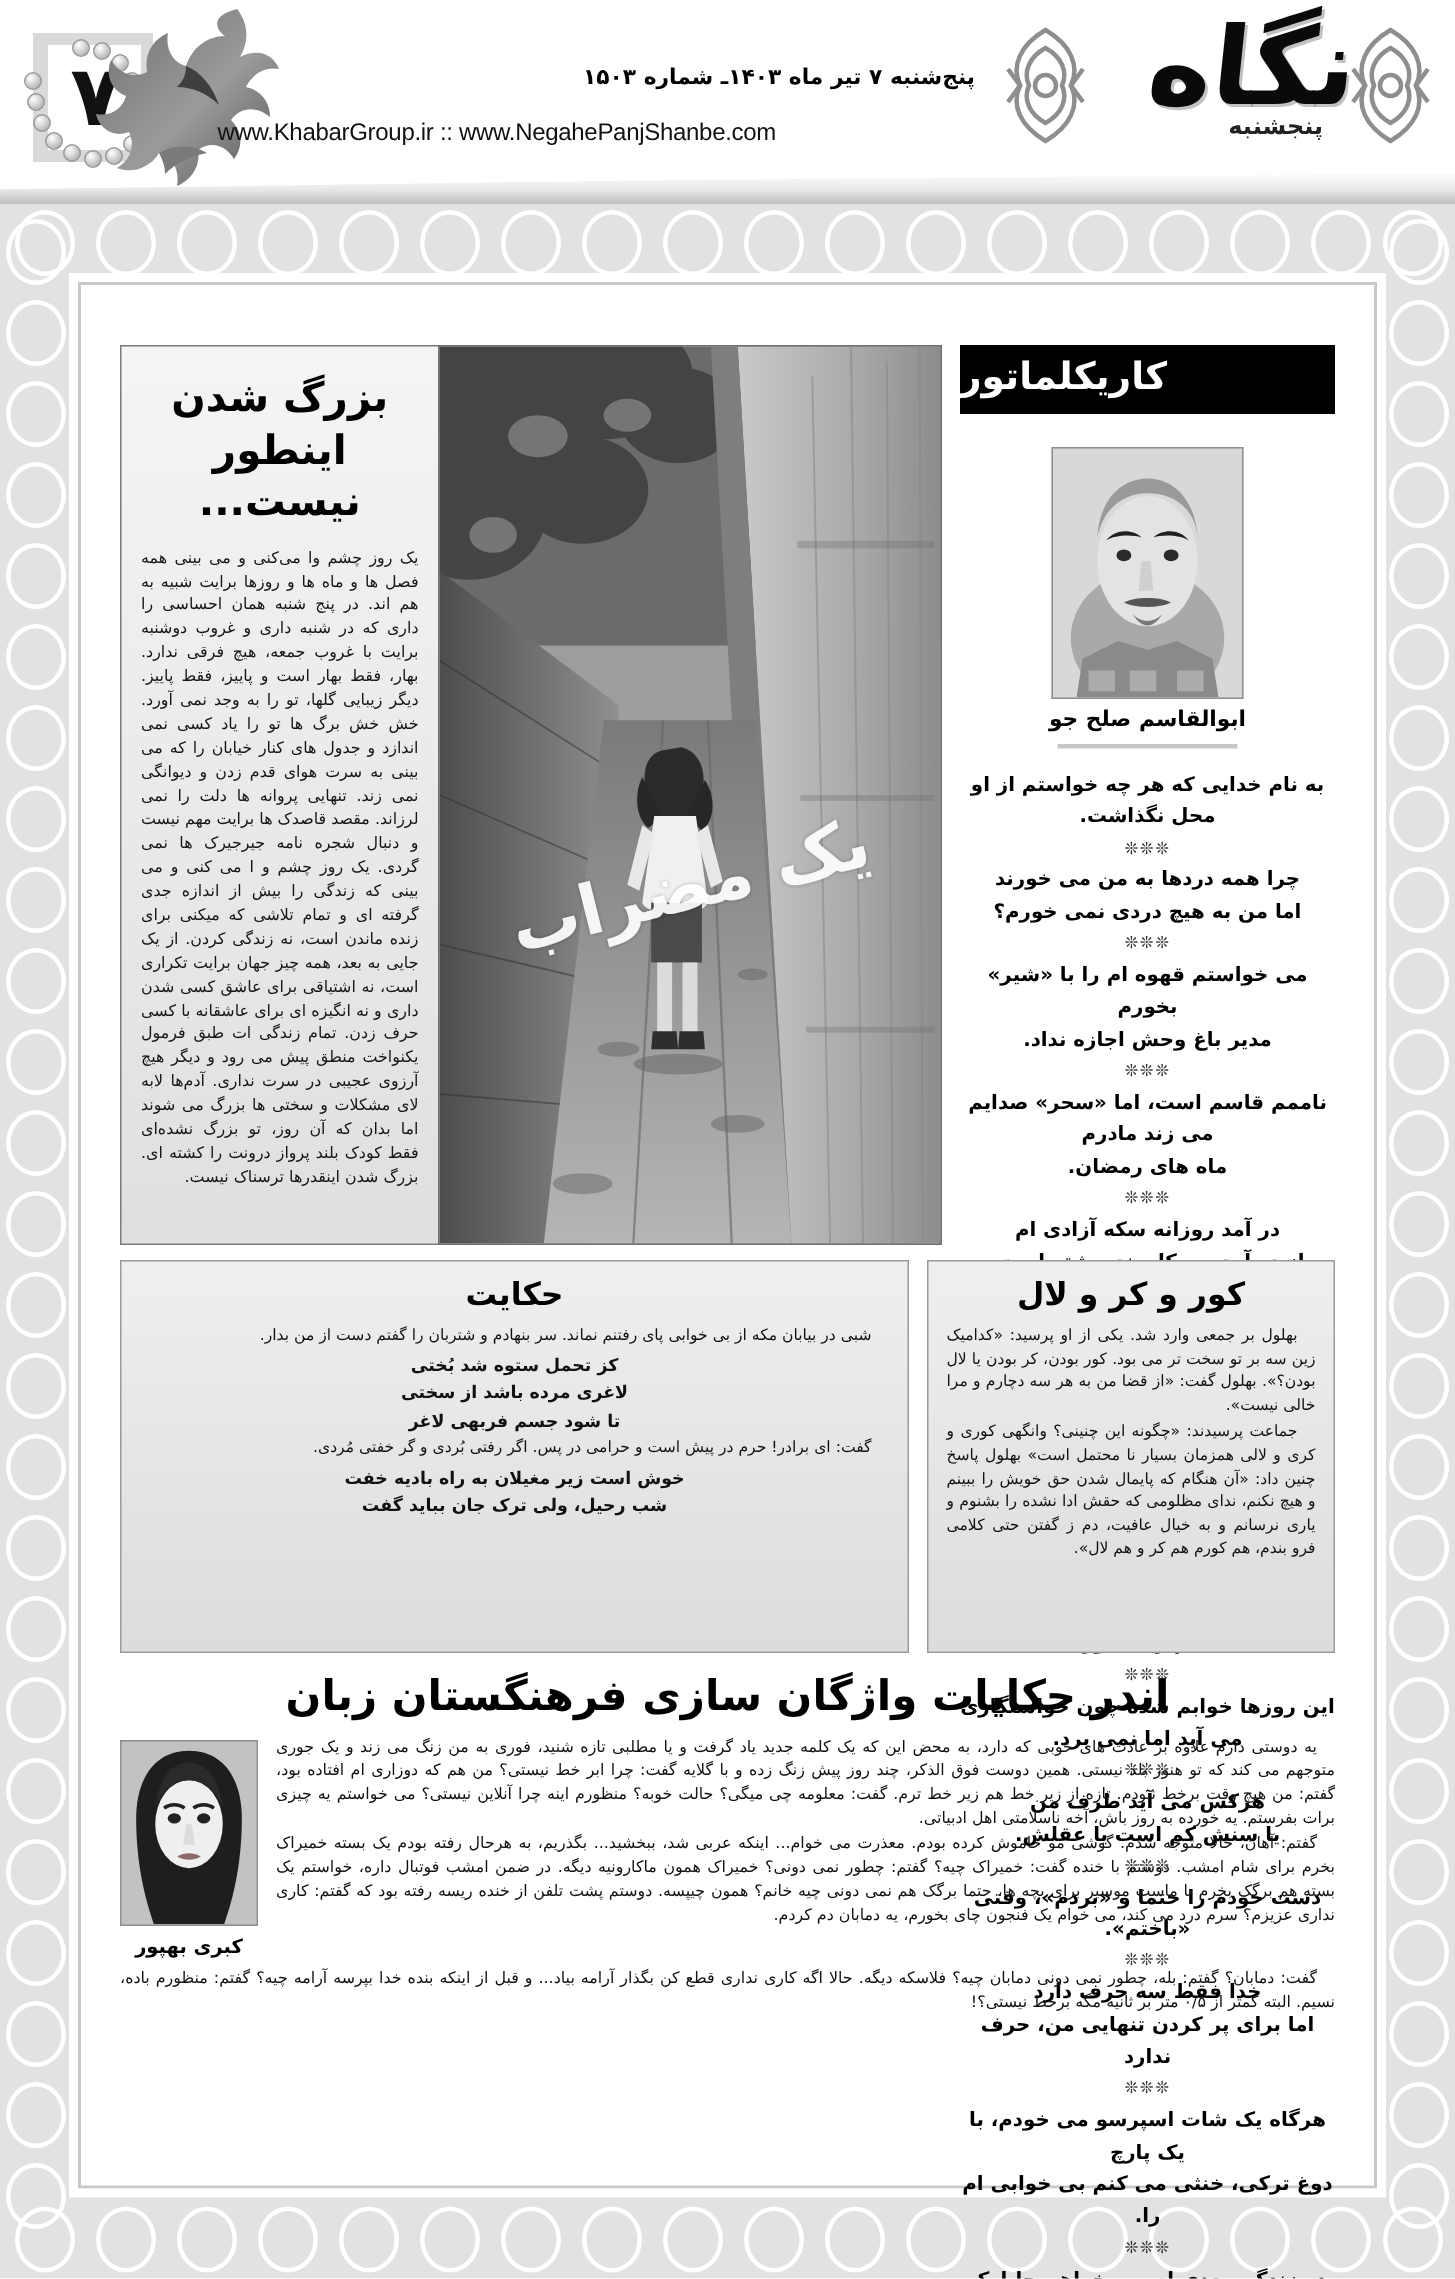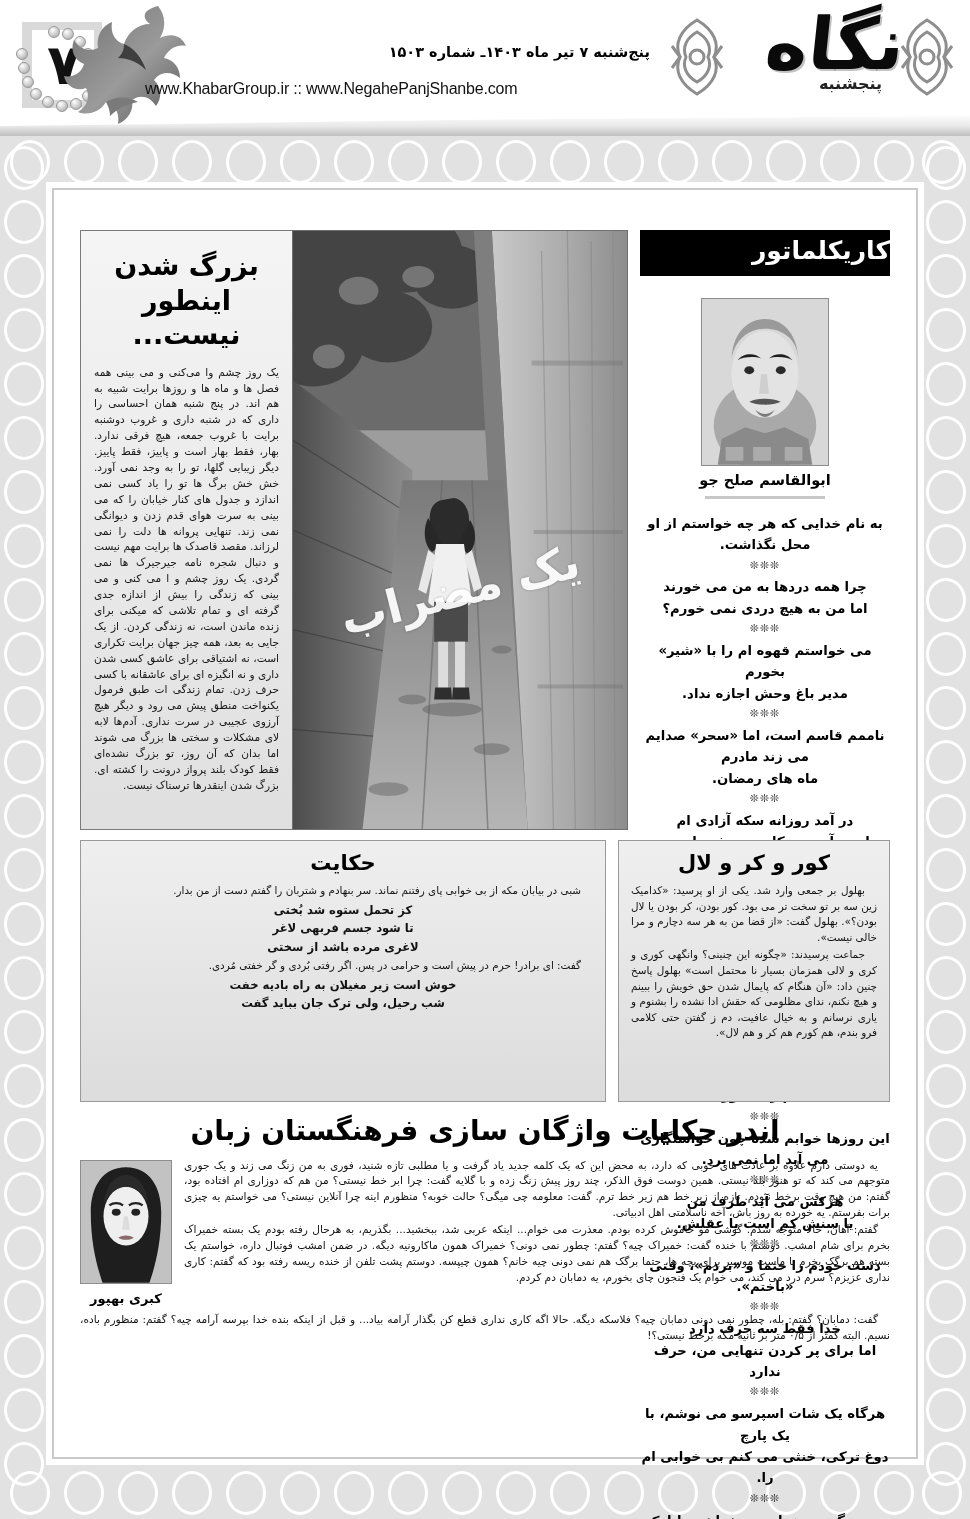--- a/index.html
+++ b/index.html
@@ -184,21 +184,21 @@
 
   
   .col-left {
     width: 250px;
     flex: 0 0 250px;
   }
 
   .section-banner {
     background: #000000;
     color: #ffffff;
-    text-align: right;
+    text-align: left;
     font-size: 25px;
     font-weight: bold;
     padding: 7px 0 10px;
     letter-spacing: 1px;
     line-height: 1.15;
   }
 
   .author-photo {
     width: 128px; height: 168px;
     margin: 22px auto 6px;
@@ -639,21 +639,21 @@
             <div class="aph-item">
               <span class="aph-line">دست خودم را حتما و «بردم»، وقتی «باختم».</span>
             </div>
             <span class="aph-sep">❊❊❊</span>
             <div class="aph-item">
               <span class="aph-line">خدا فقط سه حرف دارد</span>
               <span class="aph-line">اما برای پر کردن تنهایی من، حرف ندارد</span>
             </div>
             <span class="aph-sep">❊❊❊</span>
             <div class="aph-item">
-              <span class="aph-line">هرگاه یک شات اسپرسو می نوشم، با یک پارچ</span>
+              <span class="aph-line">هرگاه یک شات اسپرسو می خودم، با یک پارچ</span>
               <span class="aph-line">دوغ ترکی، خنثی می کنم بی خوابی ام را.</span>
             </div>
             <span class="aph-sep">❊❊❊</span>
             <div class="aph-item">
               <span class="aph-line">در زندگی بعدی ام می خواهم جاپارک شوم</span>
             </div>
           </div>
       </div>
 
       <div class="col-right">
@@ -761,22 +761,22 @@
           <p>جماعت پرسیدند: «چگونه این چنینی؟ وانگهی کوری و کری و لالی همزمان بسیار نا محتمل است» بهلول پاسخ چنین داد: «آن هنگام که پایمال شدن حق خویش را ببینم و هیچ نکنم، ندای مظلومی که حقش ادا نشده را بشنوم و یاری نرسانم و به خیال عافیت، دم ز گفتن حتی کلامی فرو بندم، هم کورم هم کر و هم لال».</p>
         </div>
       </div>
 
       <div class="box">
         <div class="box-title">حکایت</div>
         <div class="box-body">
           <p>شبی در بیابان مکه از بی خوابی پای رفتنم نماند. سر بنهادم و شتربان را گفتم دست از من بدار.</p>
           <div class="verse">
               <div>کز تحمل ستوه شد بُختی</div>
+              <div>لاغری مرده باشد از سختی</div>
               <div>تا شود جسم فربهی لاغر</div>
-              <div>لاغری مرده باشد از سختی</div>
             </div>
           <p>گفت: ای برادر! حرم در پیش است و حرامی در پس. اگر رفتی بُردی و گر خفتی مُردی.</p>
           <div class="verse">
               <div>خوش است زیر مغیلان به راه بادیه خفت</div>
               <div>شب رحیل، ولی ترک جان بباید گفت</div>
             </div>
         </div>
       </div>
 
     </div>

